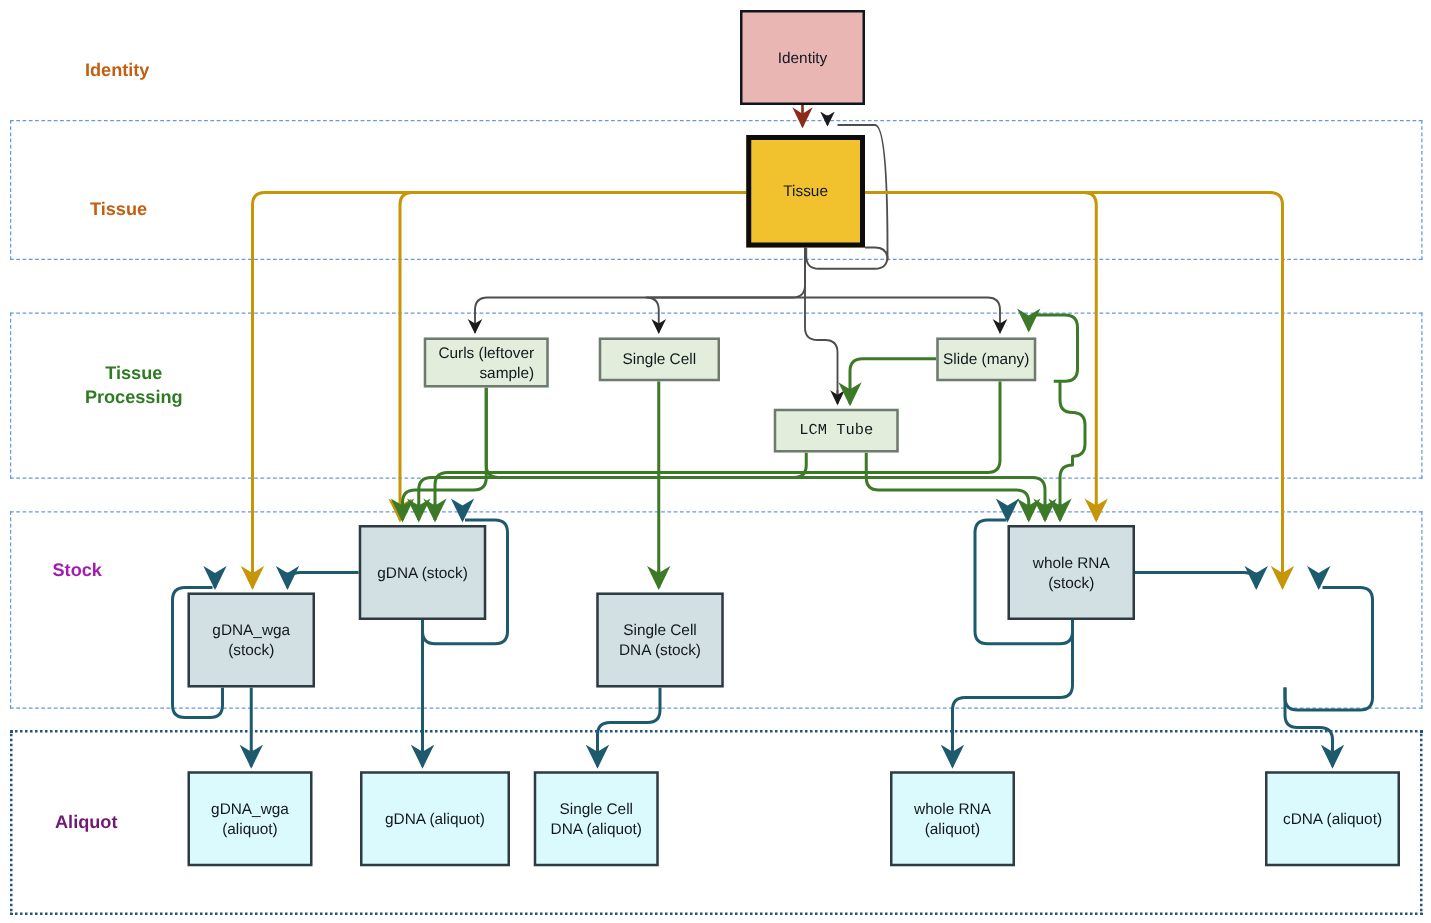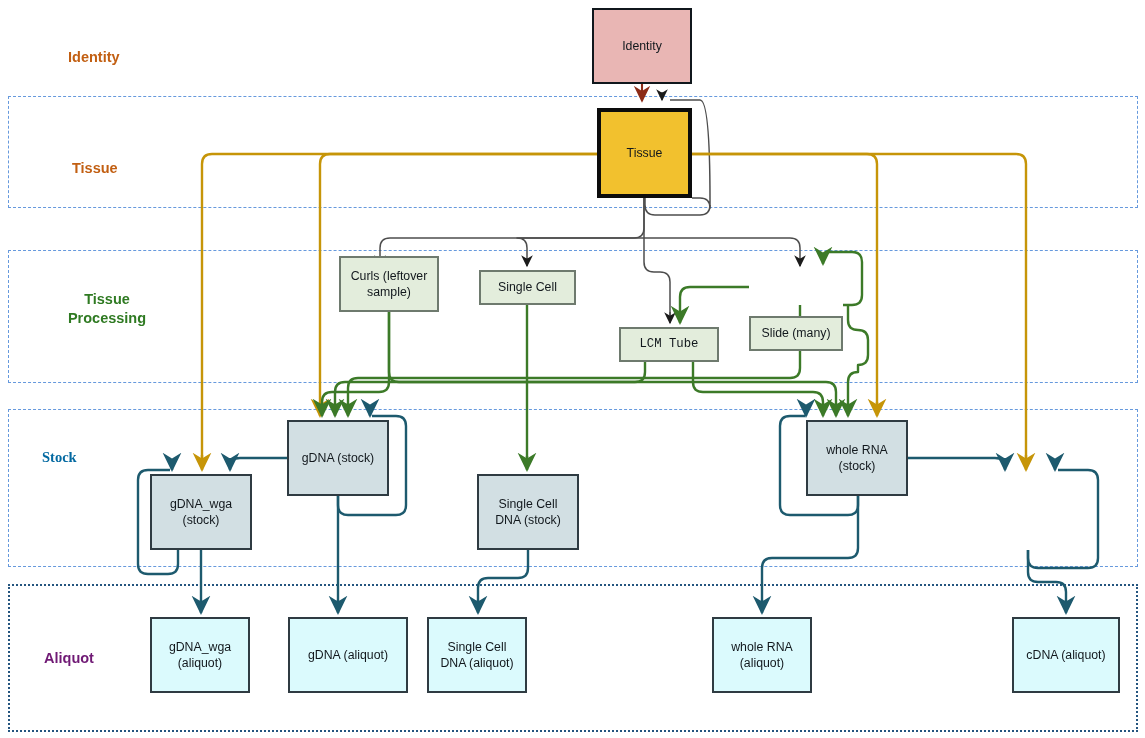--- a/index.html
+++ b/index.html
@@ -27,21 +27,21 @@
   <div class="band" style="left:8px;top:0px;width:1130px;height:96px;"></div>
   <div class="band dashed" style="left:8px;top:96px;width:1130px;height:112px;"></div>
   <div class="band dashed" style="left:8px;top:250px;width:1130px;height:133px;"></div>
   <div class="band dashed" style="left:8px;top:409px;width:1130px;height:158px;"></div>
   <div class="band dotted" style="left:8px;top:584px;width:1130px;height:148px;"></div>
 
   <div class="band-label" style="left:68px;top:48px;color:#c25f12;">Identity</div>
   <div class="band-label" style="left:72px;top:159px;color:#c25f12;">Tissue</div>
   <div class="band-label" style="left:42px;top:290px;width:130px;text-align:center;color:#2f7a22;">Tissue
 Processing</div>
-  <div class="band-label" style="left:42px;top:448px;color:#0369a1;font-family:Liberation Serif, serif;">Stock</div>
+  <div class="band-label" style="left:42px;top:448px;color:#a21caf;">Stock</div>
   <div class="band-label" style="left:44px;top:649px;color:#701a75;">Aliquot</div>
 
   <svg id="wires" viewBox="0 0 1145 738">
     <defs>
       <marker id="aRed" markerWidth="9" markerHeight="9" refX="7.2" refY="4.5" orient="auto">
         <path d="M0,0.6 L8,4.5 L0,8.4 L2.4,4.5 Z" fill="#8c2b17"></path>
         </marker>
       <marker id="aGray" markerWidth="9" markerHeight="9" refX="7.2" refY="4.5" orient="auto">
         <path d="M0,0.6 L8,4.5 L0,8.4 L2.4,4.5 Z" fill="#1b1b1b"></path>
         </marker>
@@ -161,28 +161,28 @@
 
     <path class="e grnn" style="stroke:#1d5a6e;" d="M1028,550 L1028,572 Q1028,582 1038,582 L1056,582
                                                     Q1066,582 1066,592 L1066,609"></path>
     <path class="e tl" d="M1066,600 L1066,613"></path>
   </svg>
 
   <div class="node n-identity" style="left:592px;top:8px;width:100px;height:76px;">Identity</div>
 
   <div class="node n-tissue" style="left:597px;top:108px;width:95px;height:90px;">Tissue</div>
 
-  <div class="node n-proc" style="left:339px;top:256px;width:100px;height:56px;">Curls (leftover
+  <div class="node n-proc" style="left:339px;top:270px;width:100px;height:40px;text-align:right;">Curls (leftover
 sample)</div>
 
   <div class="node n-proc" style="left:479px;top:270px;width:97px;height:35px;">Single Cell</div>
 
   <div class="node n-proc" style="left:619px;top:327px;width:100px;height:35px;font-family:Liberation Mono, monospace;">LCM Tube</div>
 
-  <div class="node n-proc" style="left:749px;top:270px;width:94px;height:35px;margin-top:46px;">Slide (many)</div>
+  <div class="node n-proc" style="left:749px;top:270px;width:80px;height:35px;">Slide (many)</div>
 
   <div class="node n-stock" style="left:150px;top:474px;width:102px;height:76px;">gDNA_wga
 (stock)</div>
 
   <div class="node n-stock" style="left:287px;top:420px;width:102px;height:76px;">gDNA (stock)</div>
 
   <div class="node n-stock" style="left:477px;top:474px;width:102px;height:76px;">Single Cell
 DNA (stock)</div>
 
   <div class="node n-stock" style="left:806px;top:420px;width:102px;height:76px;">whole RNA

